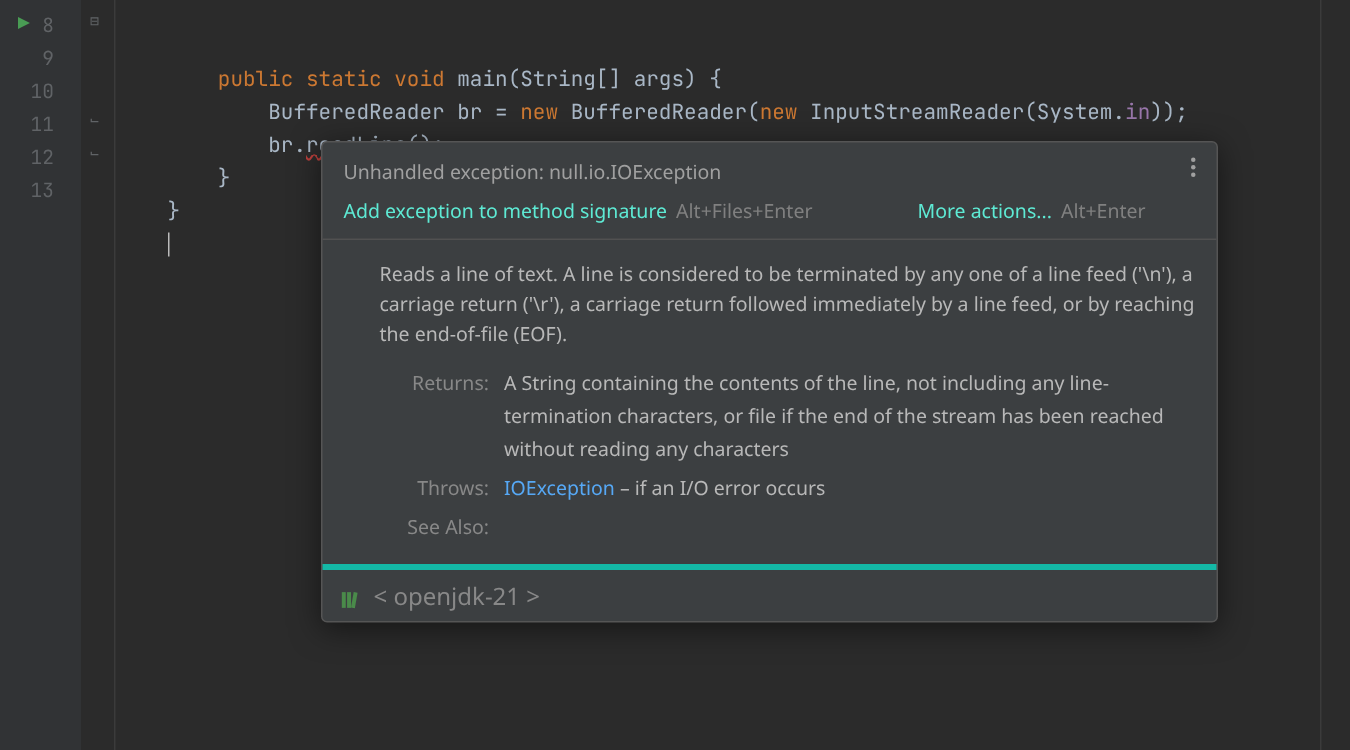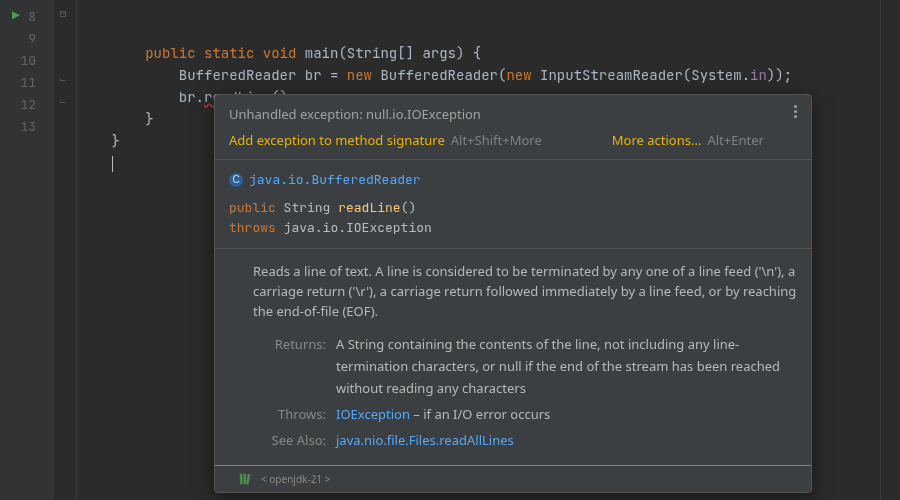--- a/index.html
+++ b/index.html
@@ -17,35 +17,35 @@
   .caret{display:inline-block;width:1px;height:16px;background:#bbbbbb;vertical-align:middle;}
   .vline{position:absolute;left:76px;top:0;bottom:0;width:1px;background:#3b3b3b;}
   .vline2{position:absolute;left:880px;top:0;bottom:0;width:1px;background:#3b3b3b;}
   
   .popup{position:absolute;left:214px;top:94px;width:596px;background:#3c3f41;border:1px solid #555555;border-radius:4px;box-shadow:0 4px 20px rgba(0,0,0,0.5);font-family:-apple-system,"Segoe UI","Noto Sans",sans-serif;font-size:13px;color:#bbbbbb;}
   .popup-header{padding:10px 14px 6px 14px;display:flex;align-items:flex-start;position:relative;}
   .popup-title{color:#a0a0a0;flex:1;}
   .popup-more{position:absolute;right:10px;top:8px;color:#a0a0a0;cursor:pointer;letter-spacing:0;width:12px;text-align:center;}
   .popup-more div{width:3px;height:3px;background:#a0a0a0;border-radius:50%;margin:2px auto;}
   .popup-actions{padding:2px 14px 10px 14px;border-bottom:1px solid #515151;}
-  .popup-actions a{color:#eab308;cursor:pointer;text-decoration:none;}
+  .popup-actions a{color:#5eead4;cursor:pointer;text-decoration:none;}
   .popup-actions .sc{color:#808080;margin-left:6px;}
   .popup-actions .gap{display:inline-block;width:70px;}
   .popup-sig{padding:10px 14px 10px 14px;border-bottom:1px solid #515151;font-family:"JetBrains Mono","Consolas",monospace;font-size:13px;line-height:20px;}
   .sig-class{color:#56a8f5;}
   .sig-class-icon{display:inline-block;width:14px;height:14px;border-radius:50%;background:#2d6099;color:#c9e0f7;font-size:10px;line-height:14px;text-align:center;vertical-align:middle;margin-right:6px;font-family:sans-serif;}
   .sig-kw{color:#cc7832;}
   .sig-method{color:#ffc66d;}
   .popup-doc{padding:12px 14px 10px 14px;line-height:20px;color:#b8b8b8;margin-left:24px;}
   .popup-tags{padding:2px 14px 10px 14px;line-height:22px;margin-left:27px;}
   .popup-tags .row{display:flex;margin-bottom:4px;}
   .popup-tags .tag{color:#888888;width:70px;flex-shrink:0;text-align:right;padding-right:10px;}
   .popup-tags .val{flex:1;color:#b8b8b8;}
   .popup-tags a{color:#56a8f5;text-decoration:none;cursor:pointer;}
-  .popup-footer{border-top:1px solid #14b8a6;padding:6px 24px;display:flex;align-items:center;color:#888888;font-size:10px;}
+  .popup-footer{border-top:4px solid #14b8a6;padding:6px 12px;display:flex;align-items:center;color:#888888;font-size:16px;}
   .lib-icon{display:inline-block;width:14px;height:14px;margin-right:8px;}
   .lib-icon svg{width:14px;height:14px;}
 </style>
 </head>
 <body>
 
 <div class="editor">
   <div class="vline"></div>
   <div class="vline2"></div>
   <div class="gutter">
@@ -74,41 +74,34 @@
   <div class="popup">
     <div class="popup-header">
       <span class="popup-title">Unhandled exception: null.io.IOException</span>
       <span class="popup-more">
           <div></div>
           <div></div>
           <div></div>
         </span>
     </div>
     <div class="popup-actions">
-      <a>Add exception to method signature</a><span class="sc">Alt+Shift+More</span><span class="gap"></span><a>More actions...</a><span class="sc">Alt+Enter</span>
-    </div>
-    <div class="popup-sig">
-      <div><span class="sig-class-icon">C</span><a class="sig-class">java.io.BufferedReader</a></div>
-      <div style="height:8px"></div>
-      <div><span class="sig-kw">public</span><span> String </span><span class="sig-method">readLine</span><span>()</span></div>
-      <div><span class="sig-kw">throws</span><span> java.io.IOException</span></div>
+      <a>Add exception to method signature</a><span class="sc">Alt+Files+Enter</span><span class="gap"></span><a>More actions...</a><span class="sc">Alt+Enter</span>
     </div>
     <div class="popup-doc">Reads a line of text. A line is considered to be terminated by any one of a line feed ('\n'), a carriage return ('\r'), a carriage return followed immediately by a line feed, or by reaching the end-of-file (EOF).</div>
     <div class="popup-tags">
       <div class="row">
         <div class="tag">Returns:</div>
-        <div class="val">A String containing the contents of the line, not including any line-termination characters, or null if the end of the stream has been reached without reading any characters</div>
+        <div class="val">A String containing the contents of the line, not including any line-termination characters, or file if the end of the stream has been reached without reading any characters</div>
       </div>
       <div class="row">
         <div class="tag">Throws:</div>
         <div class="val"><a>IOException</a><span> – if an I/O error occurs</span></div>
       </div>
       <div class="row">
         <div class="tag">See Also:</div>
-        <div class="val"><a>java.nio.file.Files.readAllLines</a></div>
       </div>
     </div>
     <div class="popup-footer">
       <span class="lib-icon">
         <svg viewBox="0 0 16 16">
             <rect x="1" y="2" width="3" height="12" fill="#4a8a4a"></rect>
             <rect x="5" y="2" width="3" height="12" fill="#4a8a4a"></rect>
             <rect x="9" y="2" width="3" height="12" fill="#4a8a4a" transform="rotate(10 10 8)"></rect>
           </svg>
       </span>

